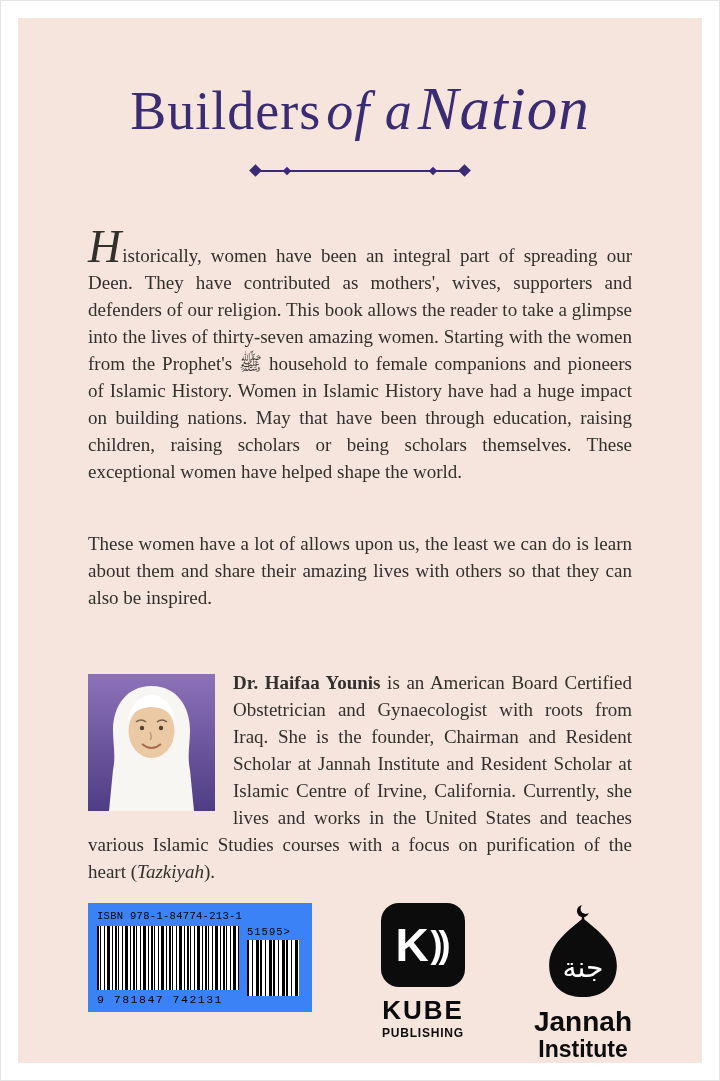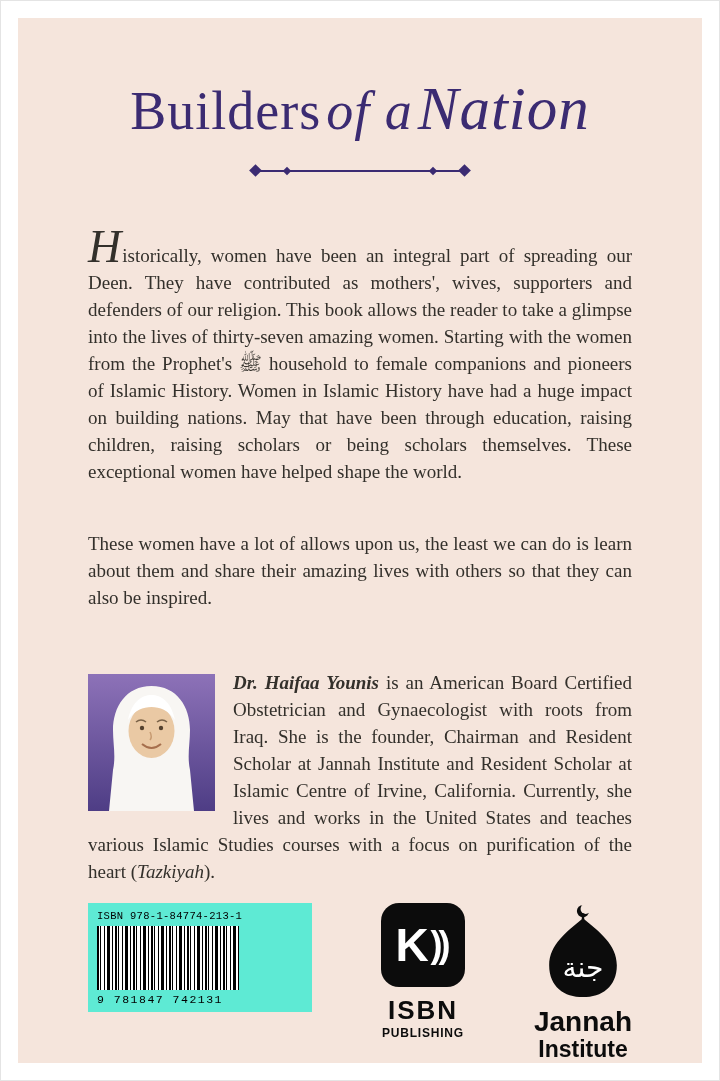--- a/index.html
+++ b/index.html
@@ -21,25 +21,25 @@
   .divider .dmd.small { width:6px; height:6px; }
 
   .body-text { font-size:19px; line-height:27px; text-align:justify; color:var(--text, #33302b); }
   .synopsis { margin-top:40px; }
   .dropcap { font-size:46px; font-style:italic; line-height:27px; letter-spacing:1px; }
   .p2 { margin-top:27px; }
 
   .bio-section { margin-top:40px; }
   .photo-wrap { float:left; width:127px; height:137px; margin:5px 18px 4px 0; }
   .photo-wrap svg { display:block; }
-  .author-name { font-weight:bold; font-style:italic; }
+  .author-name { font-weight:bold; }
 
   .bottom-row { margin-top:auto; margin-bottom:52px; display:flex; justify-content:space-between; align-items:flex-start; }
 
-  .barcode-box { background:#5eead4; width:224px; padding:7px 9px 6px; }
+  .barcode-box { background:#3b82f6; width:224px; padding:7px 9px 6px; }
   .isbn-text { font-family:"Liberation Mono", monospace; font-size:10.5px; letter-spacing:0.3px; color:#000; }
   .bars-row { display:flex; gap:8px; margin-top:4px; align-items:flex-start; }
   .main-col { width:142px; }
   .bars-main { height:64px;
     background:repeating-linear-gradient(90deg,#000 0 2px,#fff 2px 3px,#000 3px 4px,#fff 4px 7px,#000 7px 8px,#fff 8px 10px,#000 10px 13px,#fff 13px 15px,#000 15px 16px,#fff 16px 18px); }
   .bc-number { font-family:"Liberation Mono", monospace; font-size:11.5px; letter-spacing:1.5px; margin-top:3px; color:#000; white-space:nowrap; }
   .addon-col { width:52px; }
   .addon-price { font-family:"Liberation Mono", monospace; font-size:10.5px; color:#000; letter-spacing:1px; }
   .bars-addon { margin-top:2px; height:56px;
     background:repeating-linear-gradient(90deg,#000 0 2px,#fff 2px 5px,#000 5px 6px,#fff 6px 9px,#000 9px 12px,#fff 12px 13px); }
@@ -102,29 +102,33 @@
 
     <div class="bottom-row">
 
       <div class="barcode-box">
         <div class="isbn-text">ISBN 978-1-84774-213-1</div>
         <div class="bars-row">
           <div class="main-col">
             <div class="bars-main"></div>
             <div class="bc-number">9 781847 742131</div>
           </div>
+          <div class="addon-col">
+            <div class="addon-price">51595&gt;</div>
+            <div class="bars-addon"></div>
+          </div>
         </div>
       </div>
 
       <div class="logo-block">
         <div class="kube-mark">
           <span class="kube-k">K</span>
           <span class="kube-curves">))</span>
         </div>
-        <div class="kube-name">ISBN</div>
+        <div class="kube-name">KUBE</div>
         <div class="kube-sub">PUBLISHING</div>
       </div>
 
       <div class="logo-block">
         <svg viewBox="0 0 100 104" width="94" height="98">
           <circle cx="50" cy="8.5" r="6.5" fill="#0c0c0c"></circle>
           <circle cx="52.8" cy="6.2" r="5.4" fill="#f5e5dc"></circle>
           <rect x="48.7" y="11" width="2.6" height="8" fill="#0c0c0c"></rect>
           <path d="M50 16 C33 30 14 44 14 66 C14 89 30 100 50 100 C70 100 86 89 86 66 C86 44 67 30 50 16 Z" fill="#0c0c0c"></path>
           <text x="50" y="79" text-anchor="middle" font-size="30" fill="#ffffff" font-family="DejaVu Sans, sans-serif">جنة</text>

